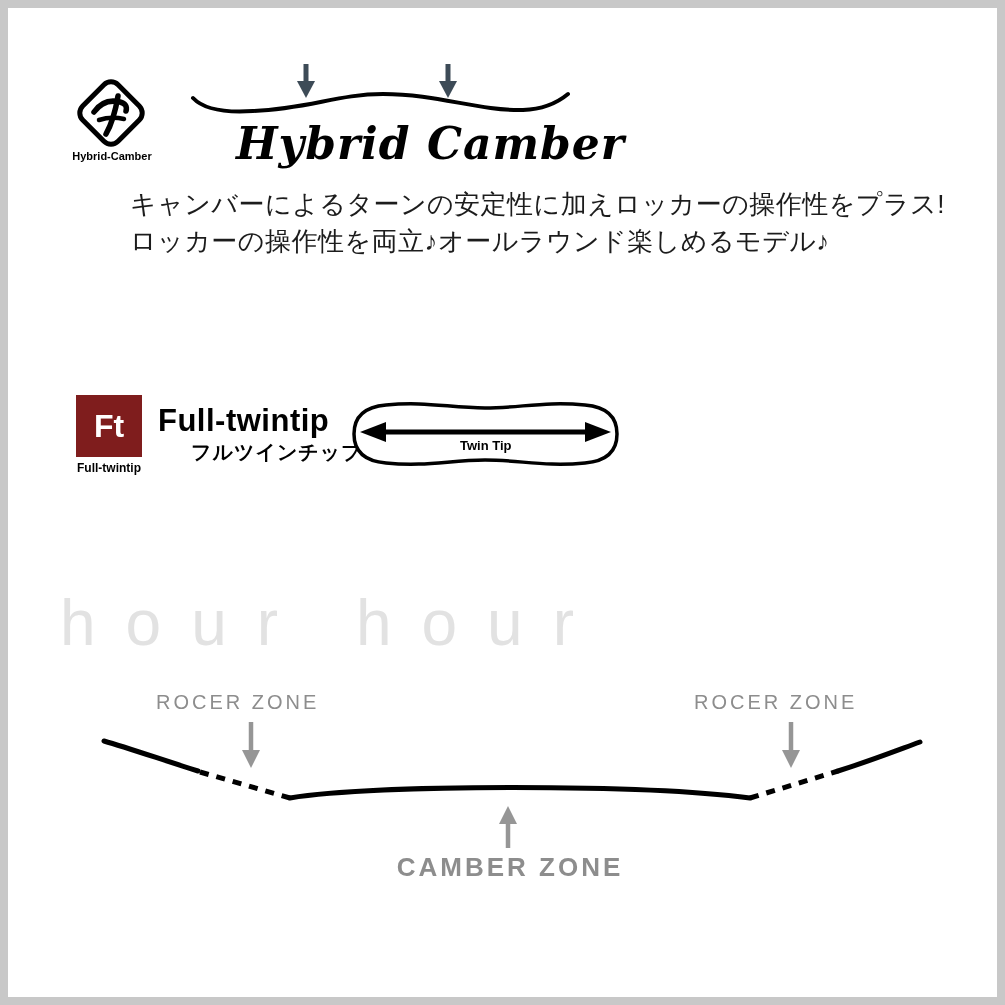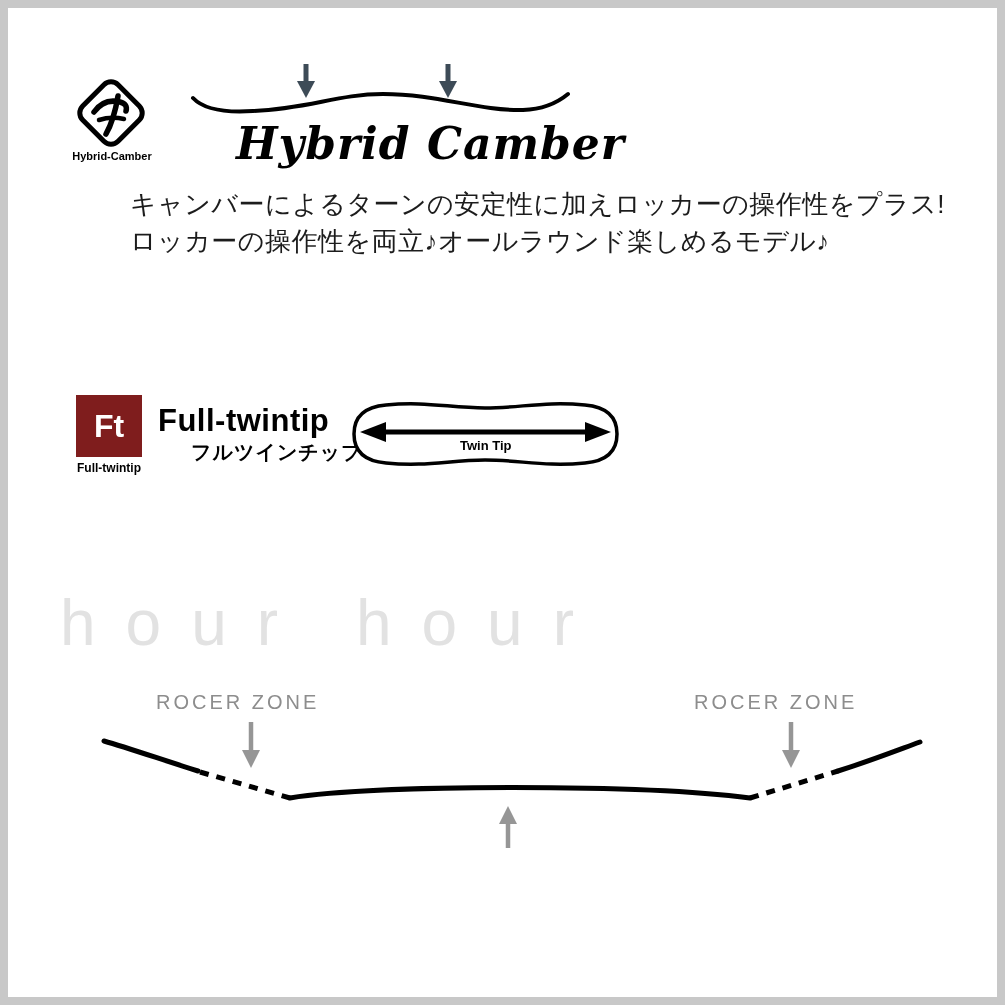--- a/index.html
+++ b/index.html
@@ -136,15 +136,16 @@
     <path d="M282,90 C370,76 635,76 742,90" fill="none" stroke="#000" stroke-width="5" stroke-linecap="round"></path>
     <line x1="742" y1="90" x2="830" y2="63" stroke="#000" stroke-width="5" stroke-dasharray="9 8"></line>
     <path d="M830,63 C865,52 890,42 912,34" fill="none" stroke="#000" stroke-width="5" stroke-linecap="round"></path>
 
     <g>
       <line x1="500" y1="112" x2="500" y2="140" stroke="#969696" stroke-width="4.5"></line>
       <polygon points="500,98 491,116 509,116" fill="#969696"></polygon>
     </g>
   </svg>
 
+  <div class="abs camber-label" style="left:352px; top:844px; width:300px;">CAMBER ZONE</div>
 
 
 </div>
 
 </body></html>

